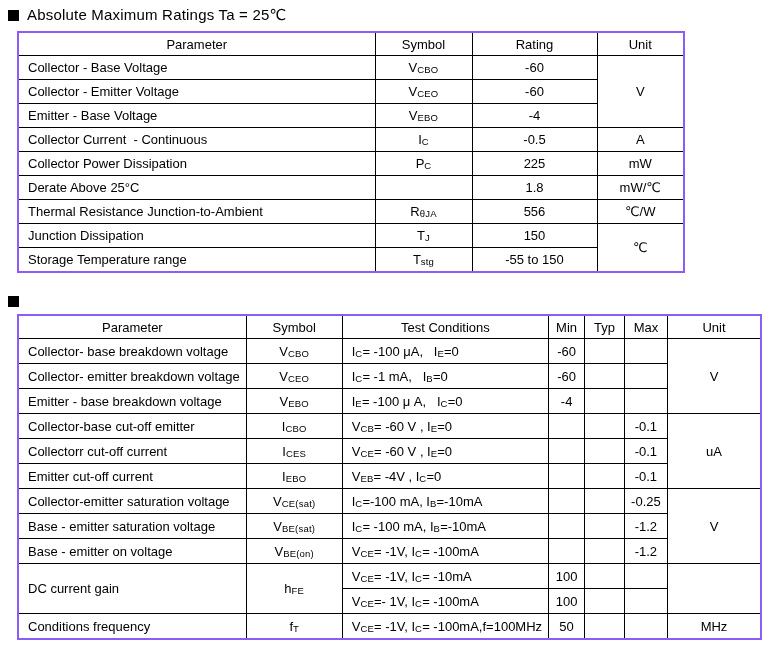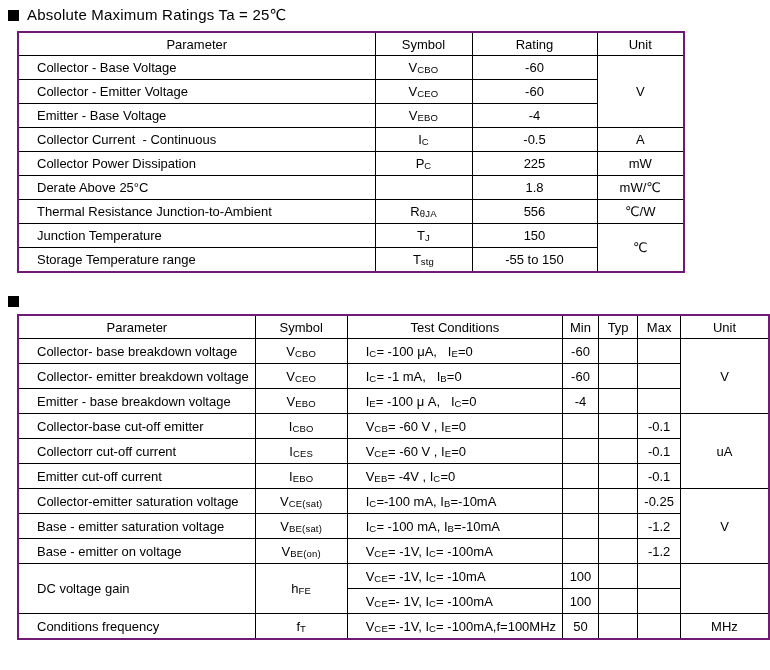--- a/index.html
+++ b/index.html
@@ -28,38 +28,38 @@
     width: 11px;
     height: 11px;
     background: #000000;
     flex: 0 0 auto;
   }
   .title2 { margin-top: 23px; }
   table {
     border-collapse: collapse;
     table-layout: fixed;
     margin-left: 17px;
-    border: 2px solid #701a75;
+    border: 2px solid #8b5cf6;
   }
   th, td {
     border: 1.5px solid #000000;
     font-size: 13px;
     font-weight: normal;
     padding: 0 6px;
     overflow: hidden;
     white-space: pre;
     vertical-align: middle;
     text-align: center;
   }
   th { height: 22px; }
   #table1 td { height: 23px; }
   #table2 td { height: 24px; }
   td.col-param, td.col-cond {
     text-align: left;
-    padding-left: 18px;
+    padding-left: 9px;
   }
   .sm {
     font-size: 9.5px;
     position: relative;
     top: 1px;
     letter-spacing: 0.2px;
     text-align: right;
   }
 </style>
 </head>
@@ -120,21 +120,21 @@
           <td class="col-rating">1.8</td>
           <td class="col-unit">mW/℃</td>
         </tr>
         <tr>
           <td class="col-param">Thermal Resistance Junction-to-Ambient</td>
           <td class="col-symbol"><span>R</span><span class="sm">θJA</span></td>
           <td class="col-rating">556</td>
           <td class="col-unit">℃/W</td>
         </tr>
         <tr>
-          <td class="col-param">Junction Temperature</td>
+          <td class="col-param">Junction Dissipation</td>
           <td class="col-symbol"><span>T</span><span class="sm">J</span></td>
           <td class="col-rating">150</td>
           <td rowspan="2" class="col-unit">℃</td>
         </tr>
         <tr>
           <td class="col-param">Storage Temperature range</td>
           <td class="col-symbol"><span>T</span><span class="sm">stg</span></td>
           <td class="col-rating">-55 to 150</td>
         </tr>
       </tbody>
@@ -236,21 +236,21 @@
         </tr>
         <tr>
           <td class="col-param">Base - emitter on voltage</td>
           <td class="col-symbol"><span>V</span><span class="sm">BE(on)</span></td>
           <td class="col-cond"><span>V</span><span class="sm">CE</span><span>= -1V, I</span><span class="sm">C</span><span>= -100mA</span></td>
           <td class="col-min"></td>
           <td class="col-typ"></td>
           <td class="col-max">-1.2</td>
         </tr>
         <tr>
-          <td rowspan="2" class="col-param">DC voltage gain</td>
+          <td rowspan="2" class="col-param">DC current gain</td>
           <td rowspan="2" class="col-symbol"><span>h</span><span class="sm">FE</span></td>
           <td class="col-cond"><span>V</span><span class="sm">CE</span><span>= -1V, I</span><span class="sm">C</span><span>= -10mA</span></td>
           <td class="col-min">100</td>
           <td class="col-typ"></td>
           <td class="col-max"></td>
           <td rowspan="2" class="col-unit"></td>
         </tr>
         <tr>
           <td class="col-cond"><span>V</span><span class="sm">CE</span><span>=- 1V, I</span><span class="sm">C</span><span>= -100mA</span></td>
           <td class="col-min">100</td>

